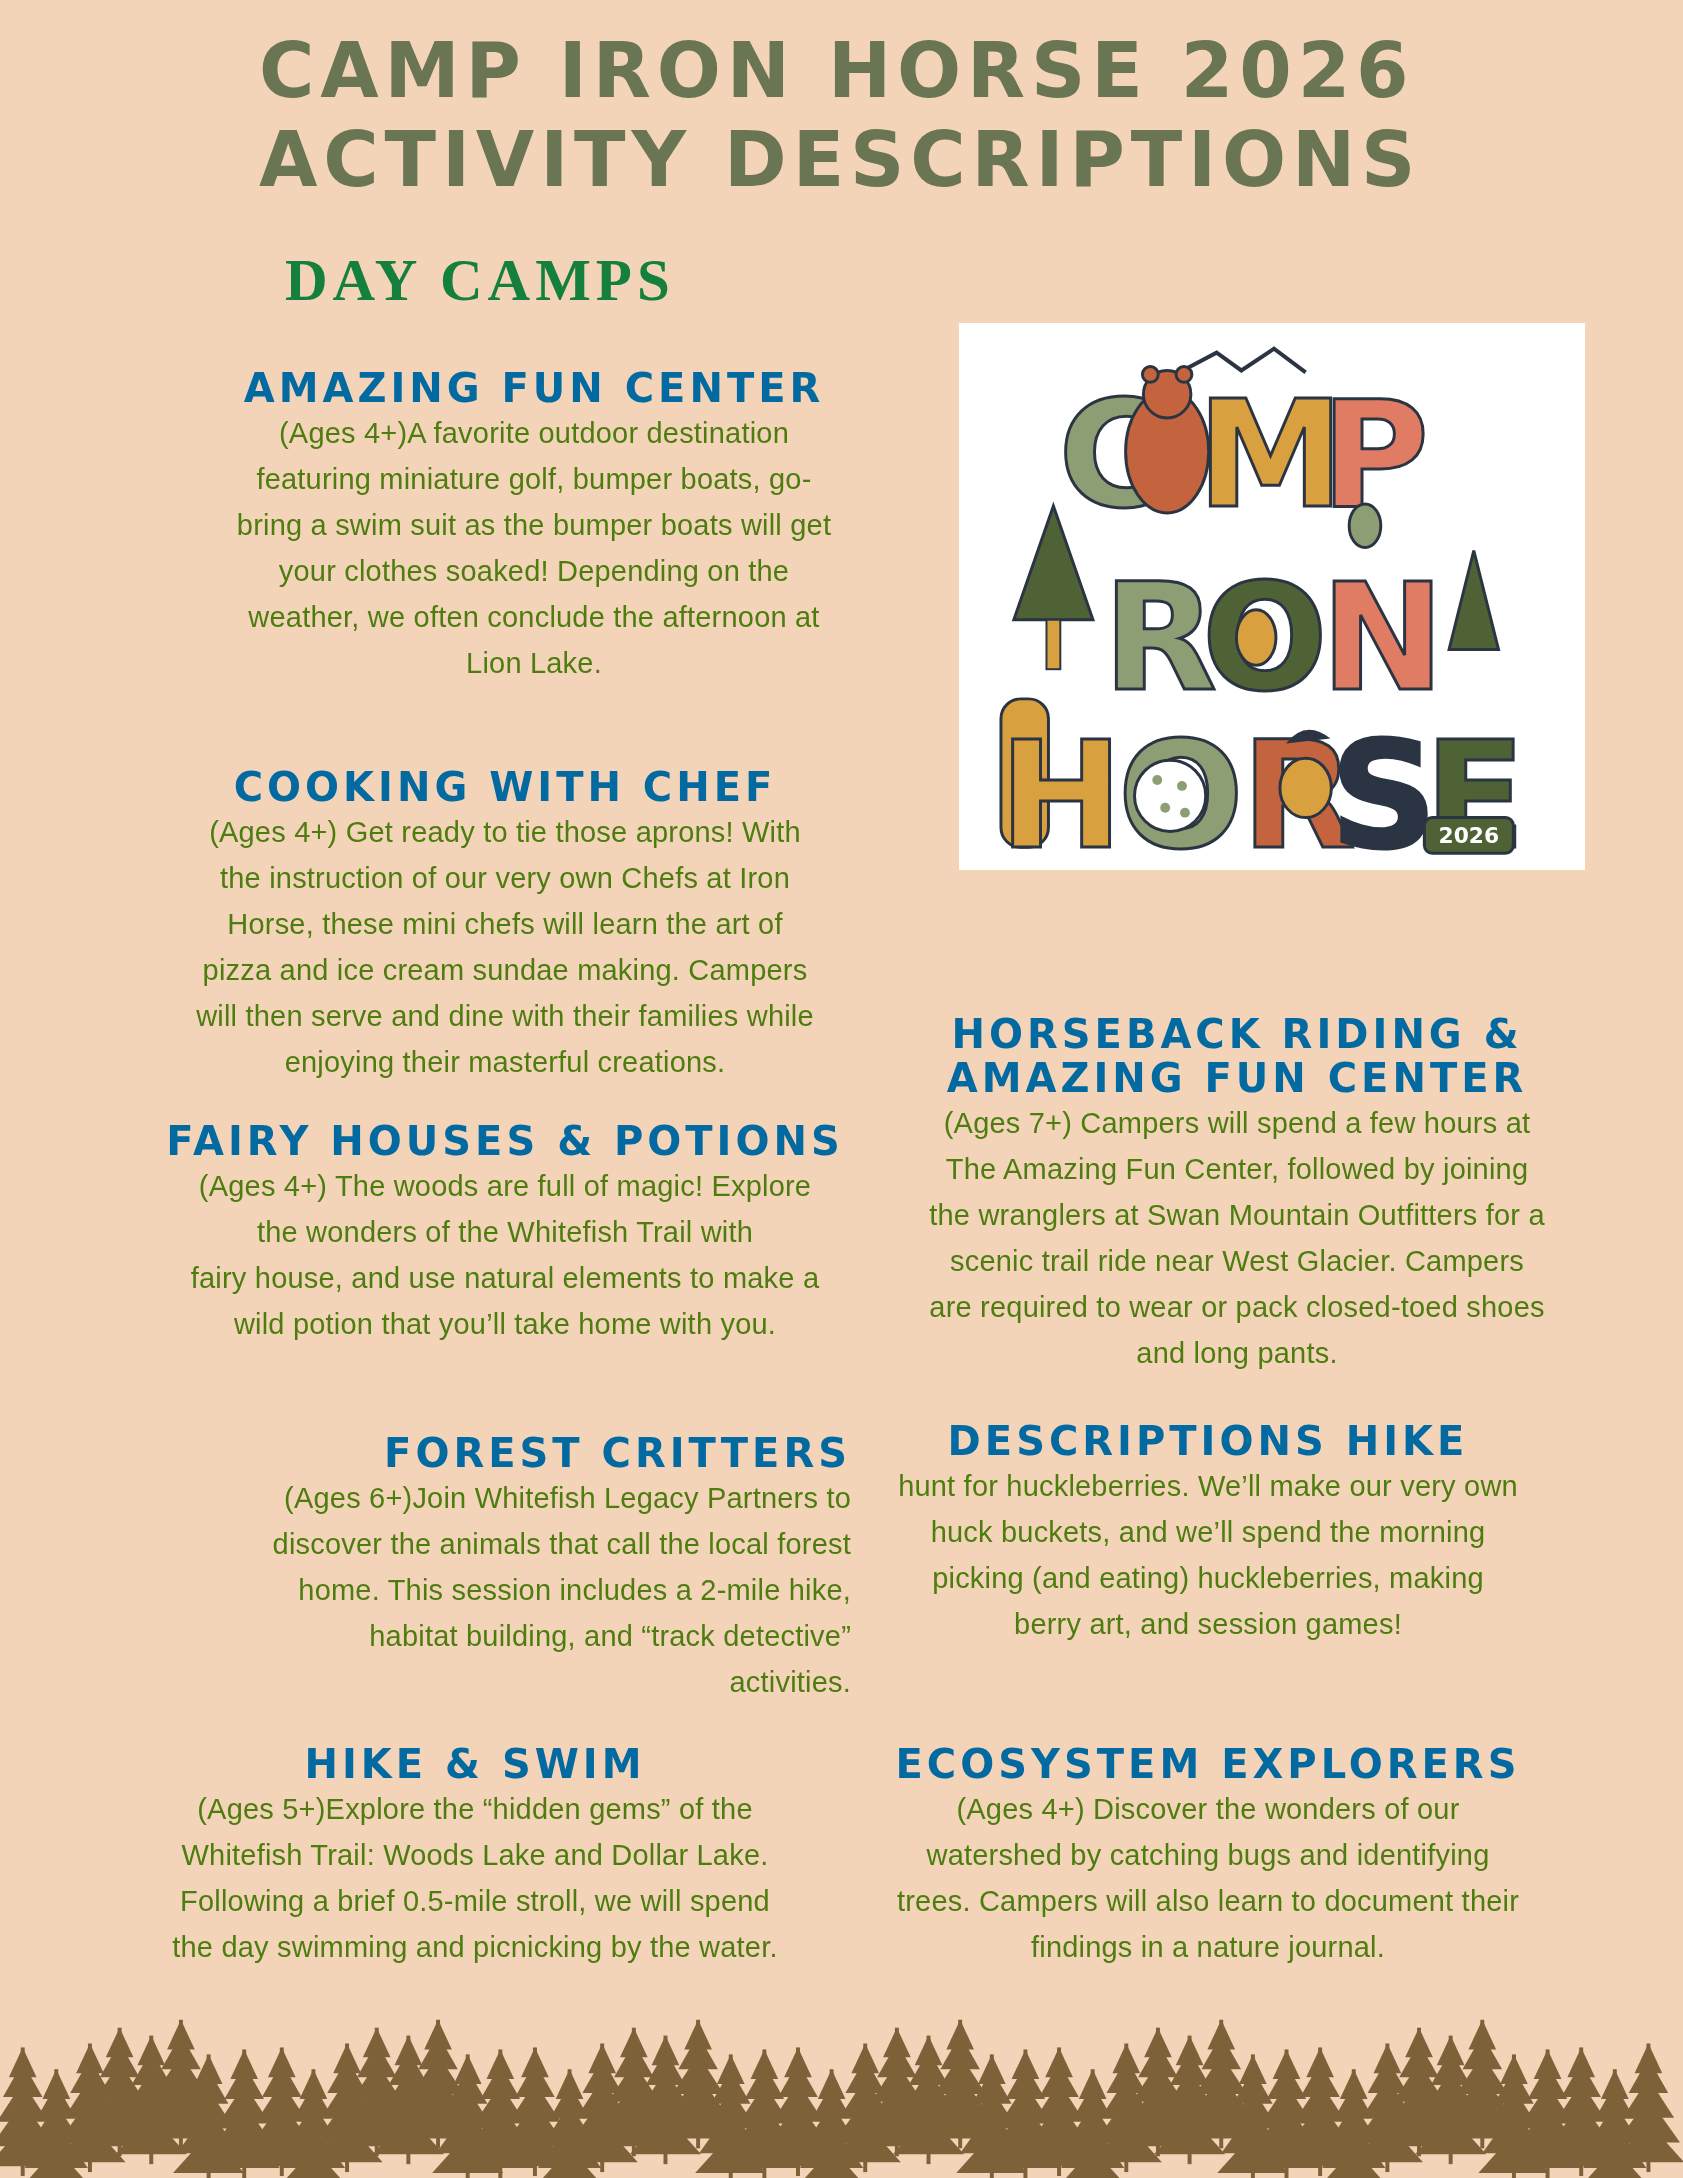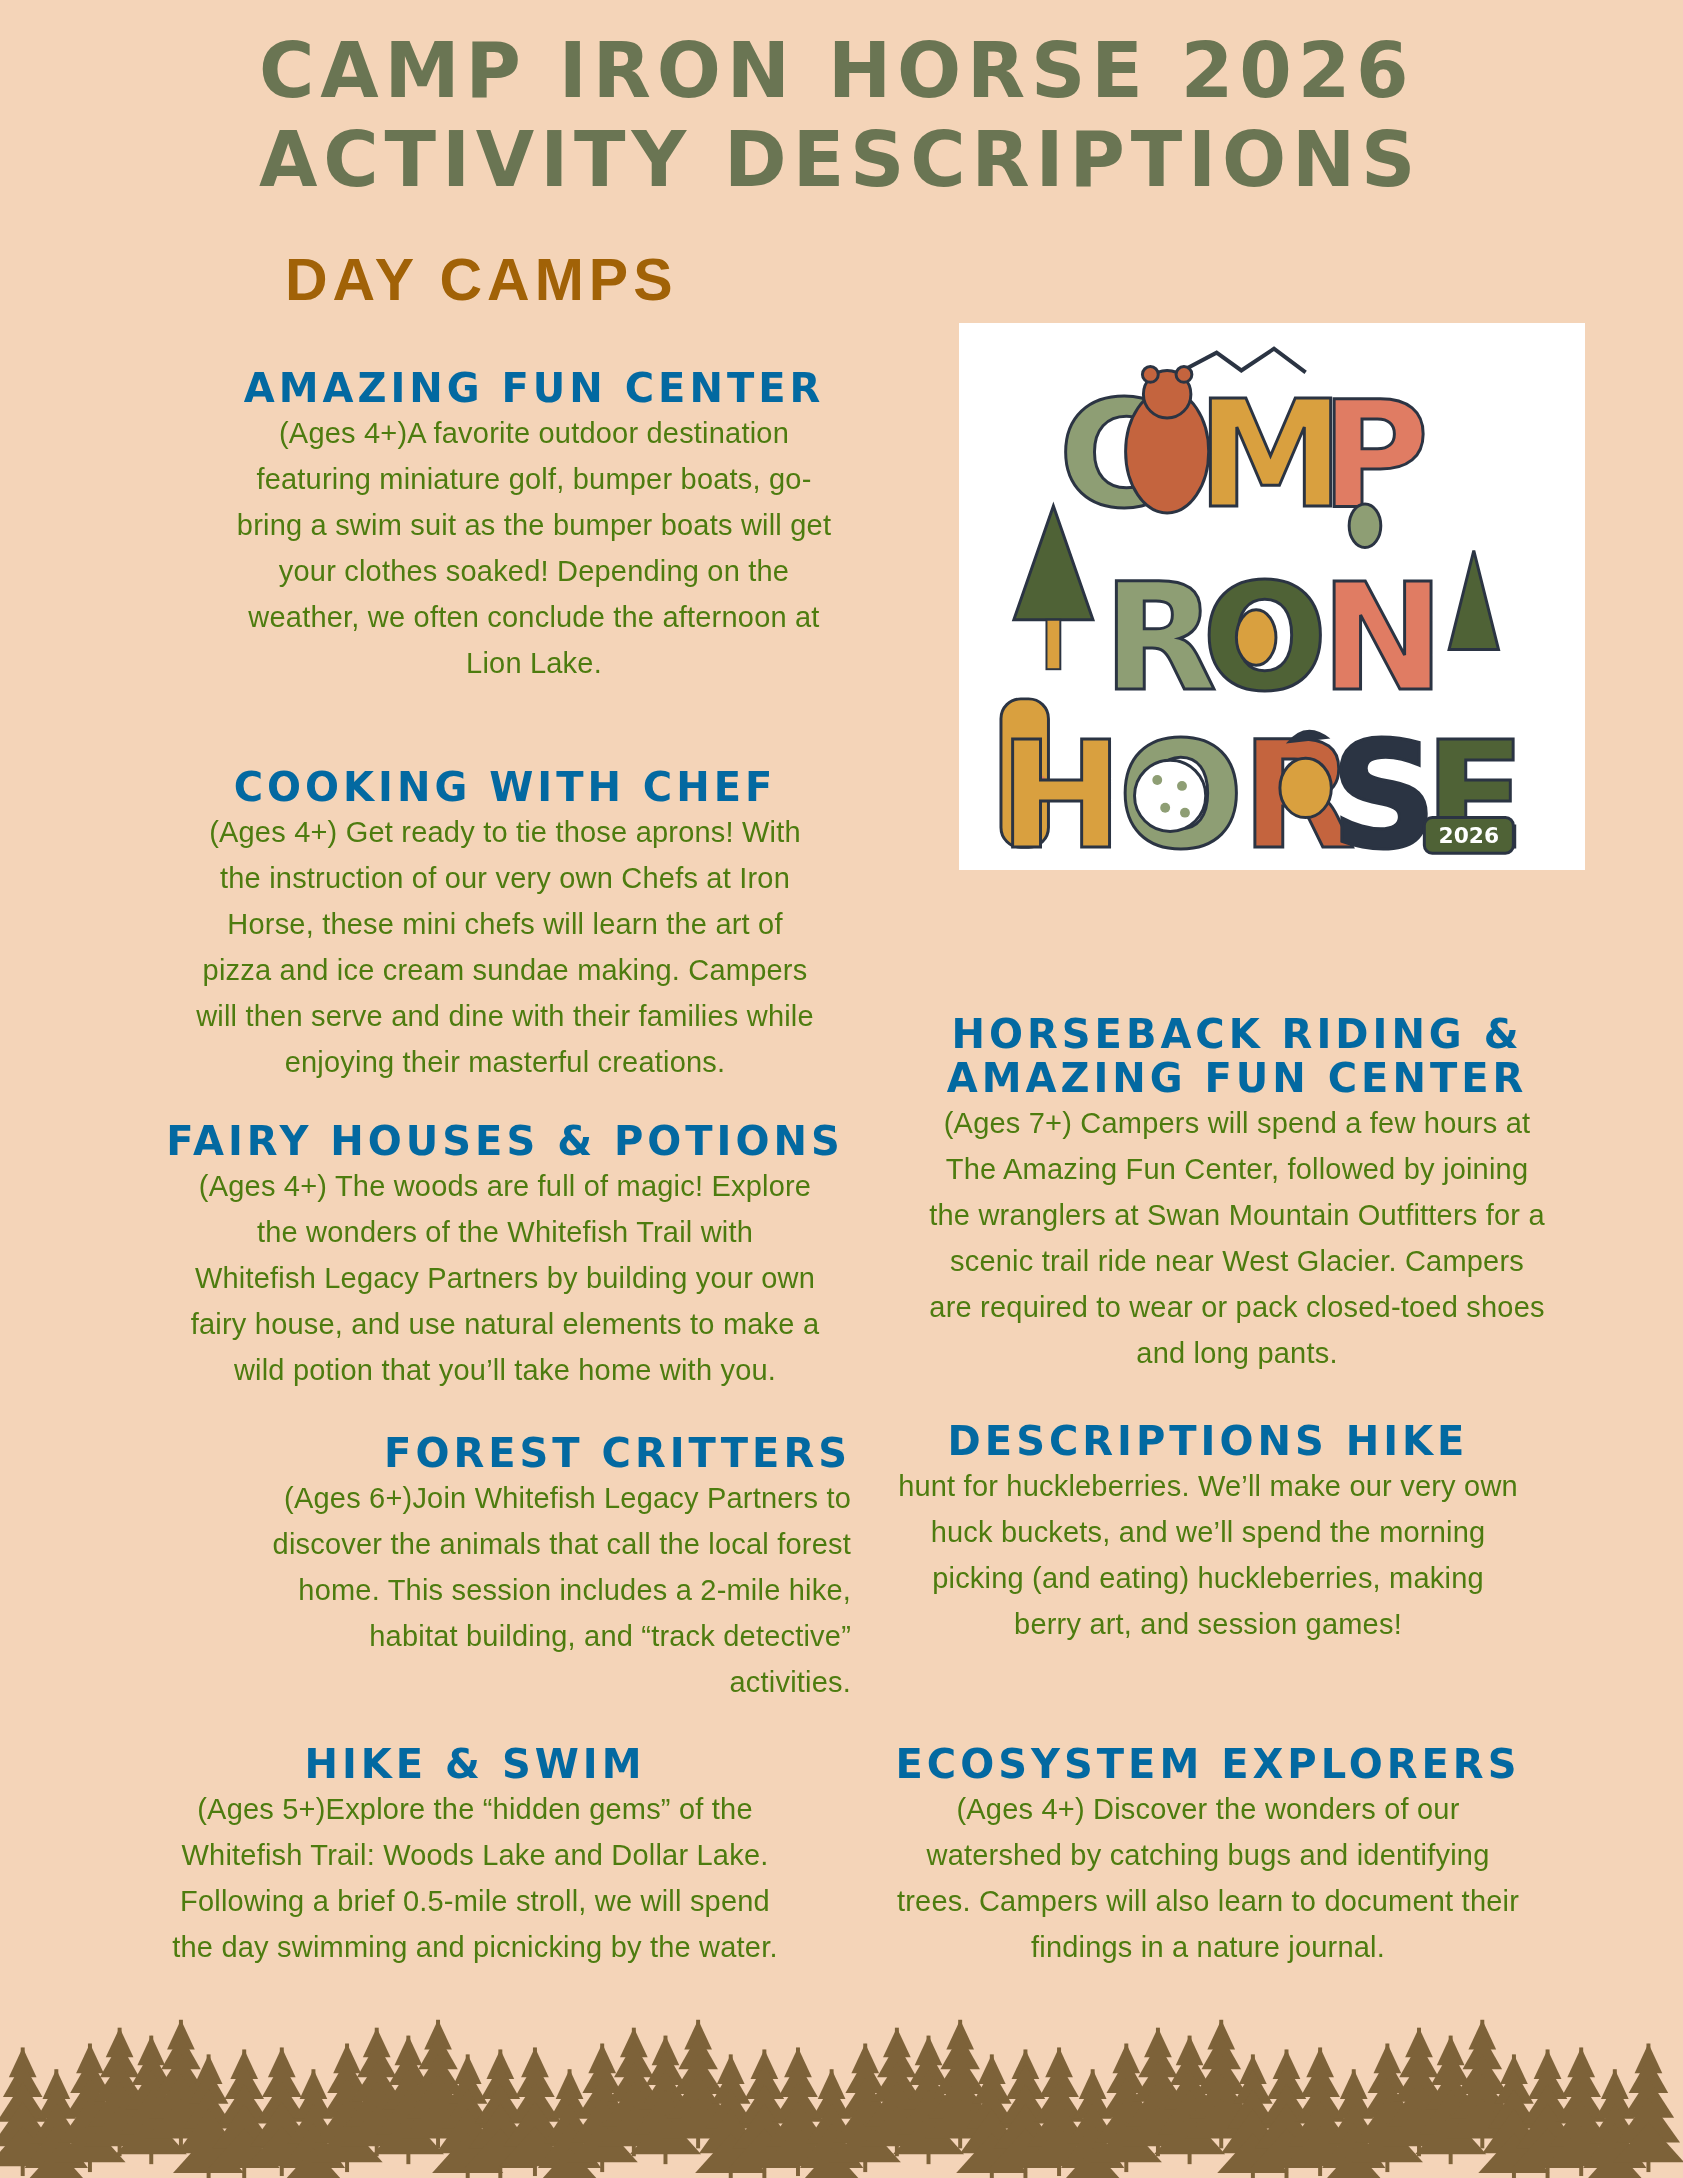--- a/index.html
+++ b/index.html
@@ -13,22 +13,22 @@
     .title {
       position: absolute; left: 259px; top: 26px;
       font-family: "DejaVu Sans", sans-serif;
       font-weight: bold; font-size: 77px; line-height: 89px;
       letter-spacing: 6px; color: #6a7553;
       transform: scaleX(0.98); transform-origin: left top;
     }
     .title div { white-space: nowrap; }
     .section-title {
       position: absolute; left: 285px; top: 246px;
-      font-family: Liberation Sans, sans-serif; font-weight: bold;
-      font-size: 59px; letter-spacing: 5px; color: #a16207;
+      font-family: Liberation Serif, serif; font-weight: bold;
+      font-size: 59px; letter-spacing: 5px; color: #15803d;
     }
     .activity { position: absolute; text-align: center; }
     .activity h2 {
       margin: 0; font-family: "DejaVu Sans", sans-serif; font-weight: bold;
       font-size: 40px; line-height: 44px; letter-spacing: 4px; color: #0369a1;
     }
     .activity p {
       margin: 0; font-size: 29px; line-height: 46px; color: #4d7c0f; letter-spacing: 0.2px;
     }
     .activity p span { display: block; white-space: nowrap; }
@@ -140,21 +140,20 @@
     <span>will then serve and dine with their families while</span>
     <span>enjoying their masterful creations.</span>
   </p>
 </div>
 
 <div class="activity" style="left:129px; top:1119px; width:752px;">
   <h2>FAIRY HOUSES &amp; POTIONS</h2>
   <p>
     <span>(Ages 4+) The woods are full of magic! Explore</span>
     <span>the wonders of the Whitefish Trail with</span>
-    <span>Whitefish Legacy Partners by building your own</span>
     <span>fairy house, and use natural elements to make a</span>
     <span>wild potion that you’ll take home with you.</span>
   </p>
 </div>
 
 <div class="activity" style="left:99px; top:1431px; width:752px;text-align:right;">
   <h2>FOREST CRITTERS</h2>
   <p>
     <span>(Ages 6+)Join Whitefish Legacy Partners to</span>
     <span>discover the animals that call the local forest</span>

